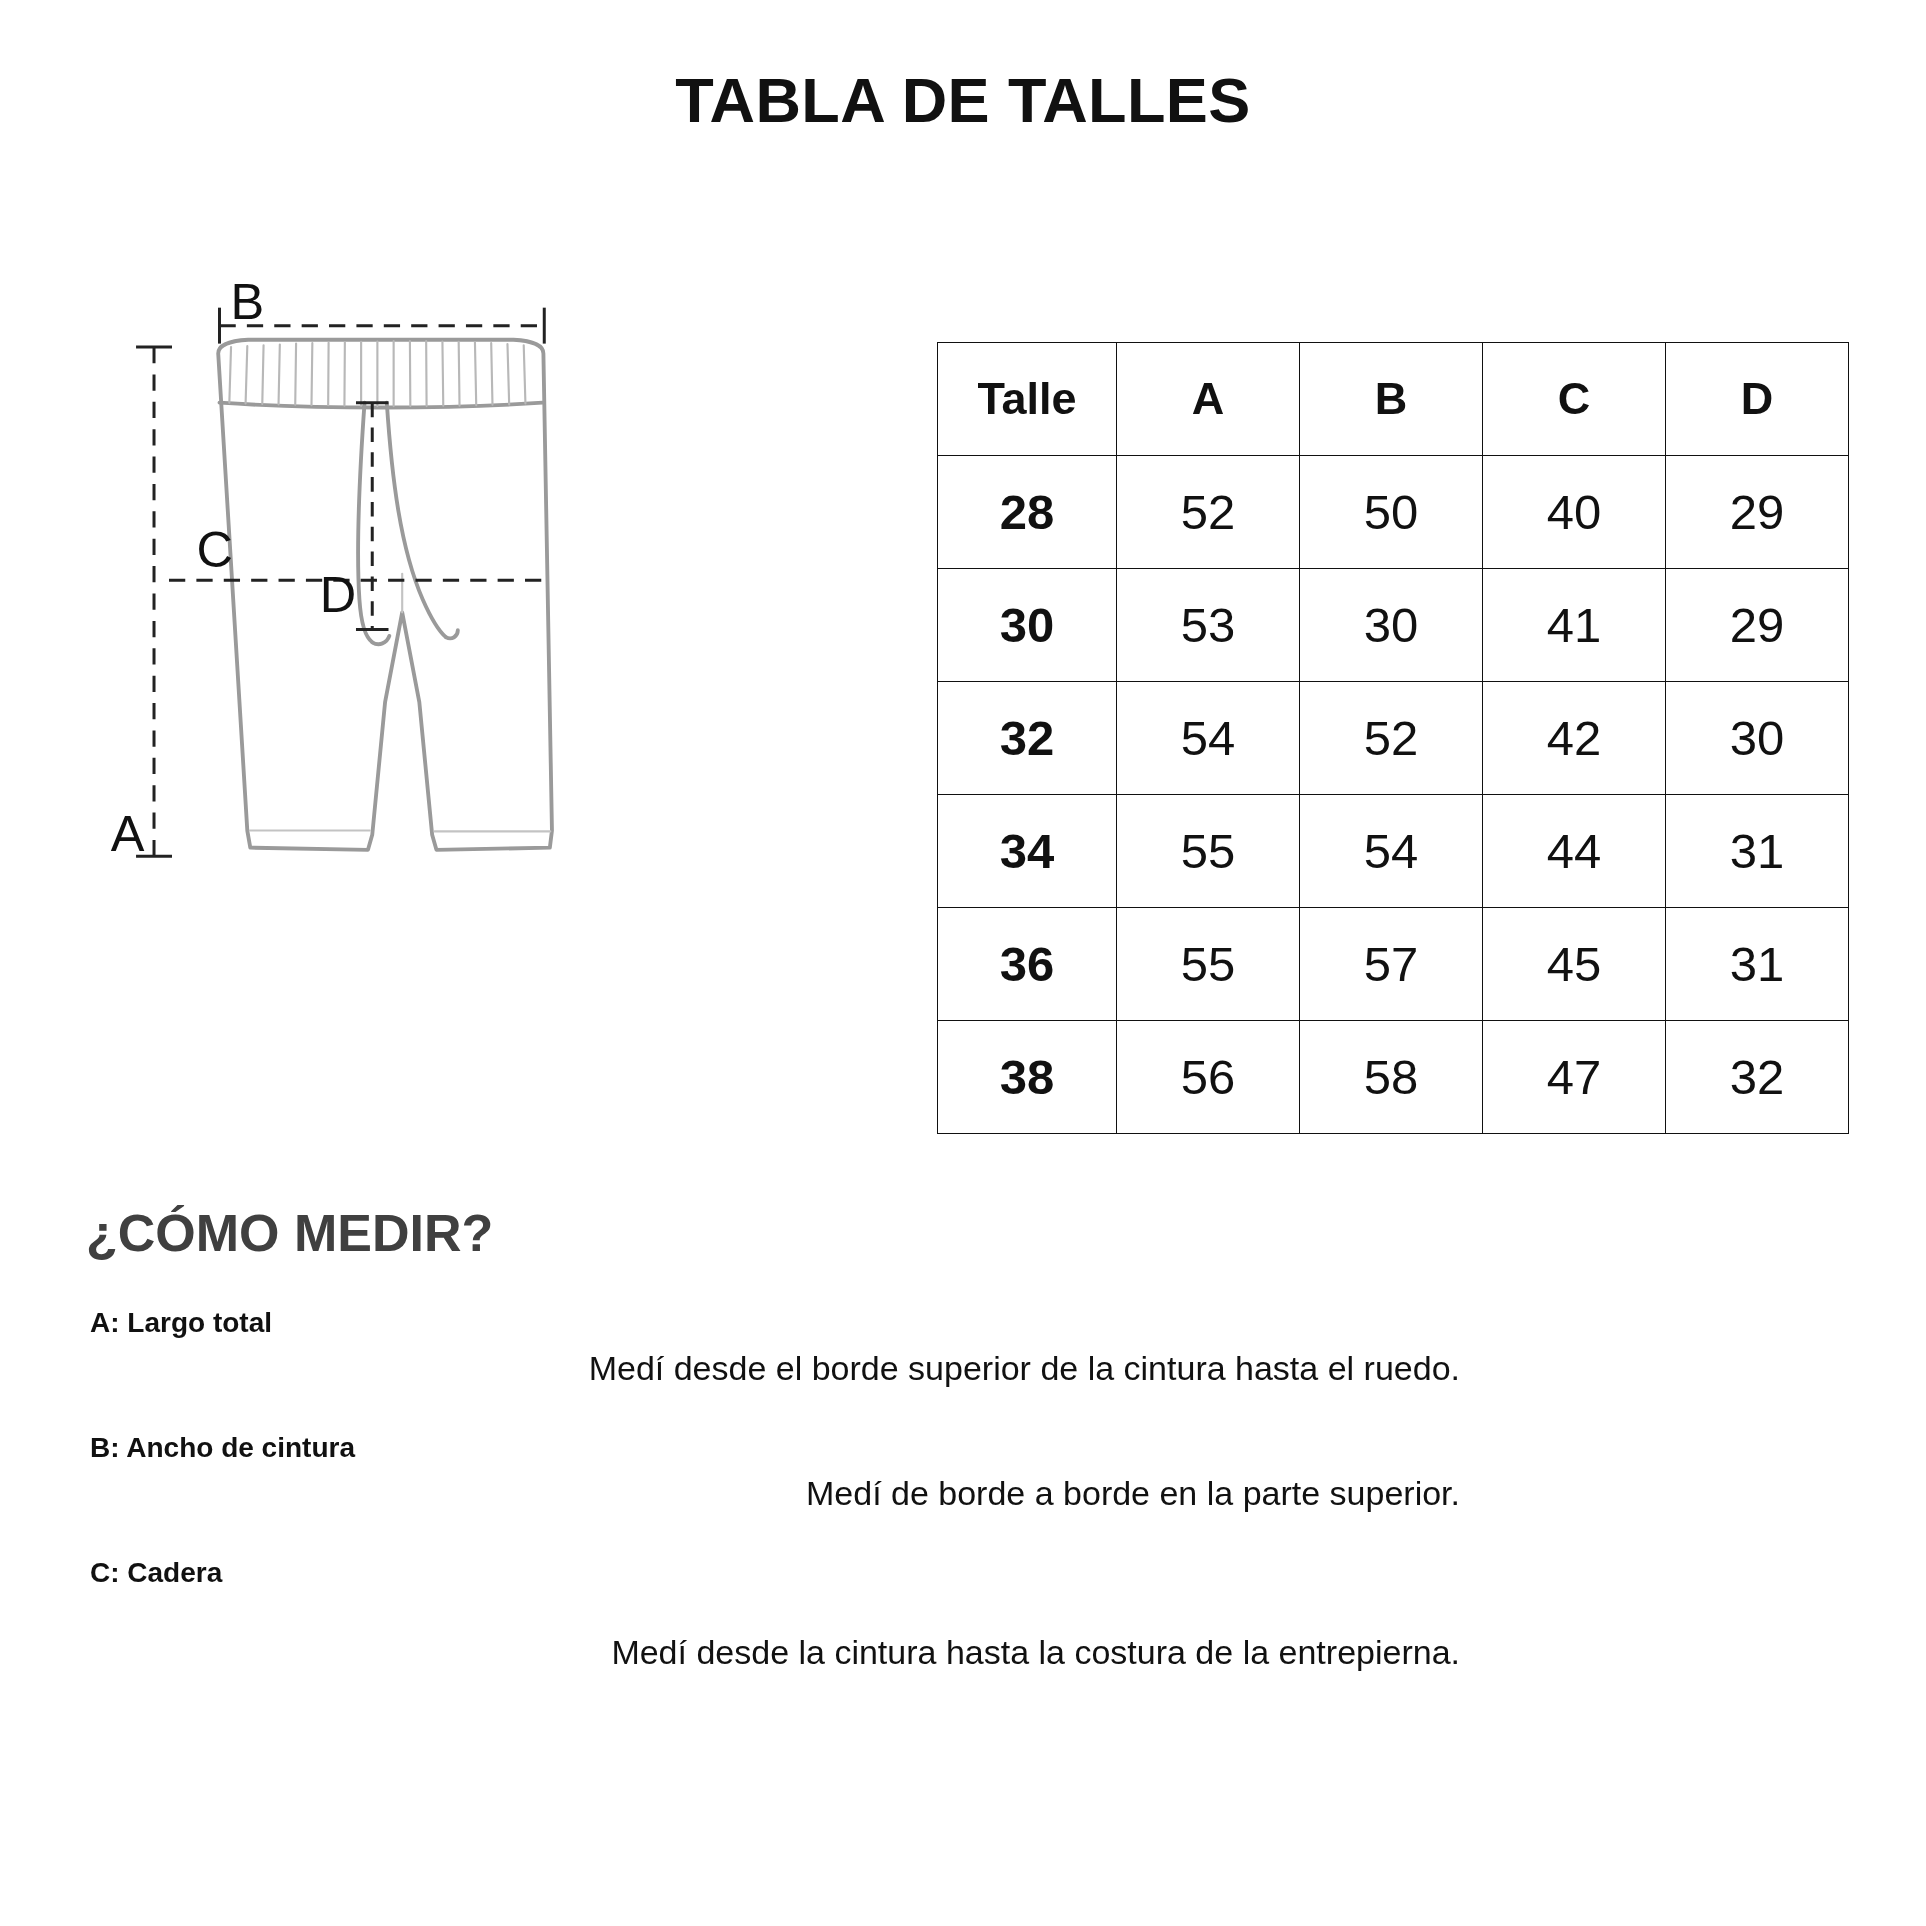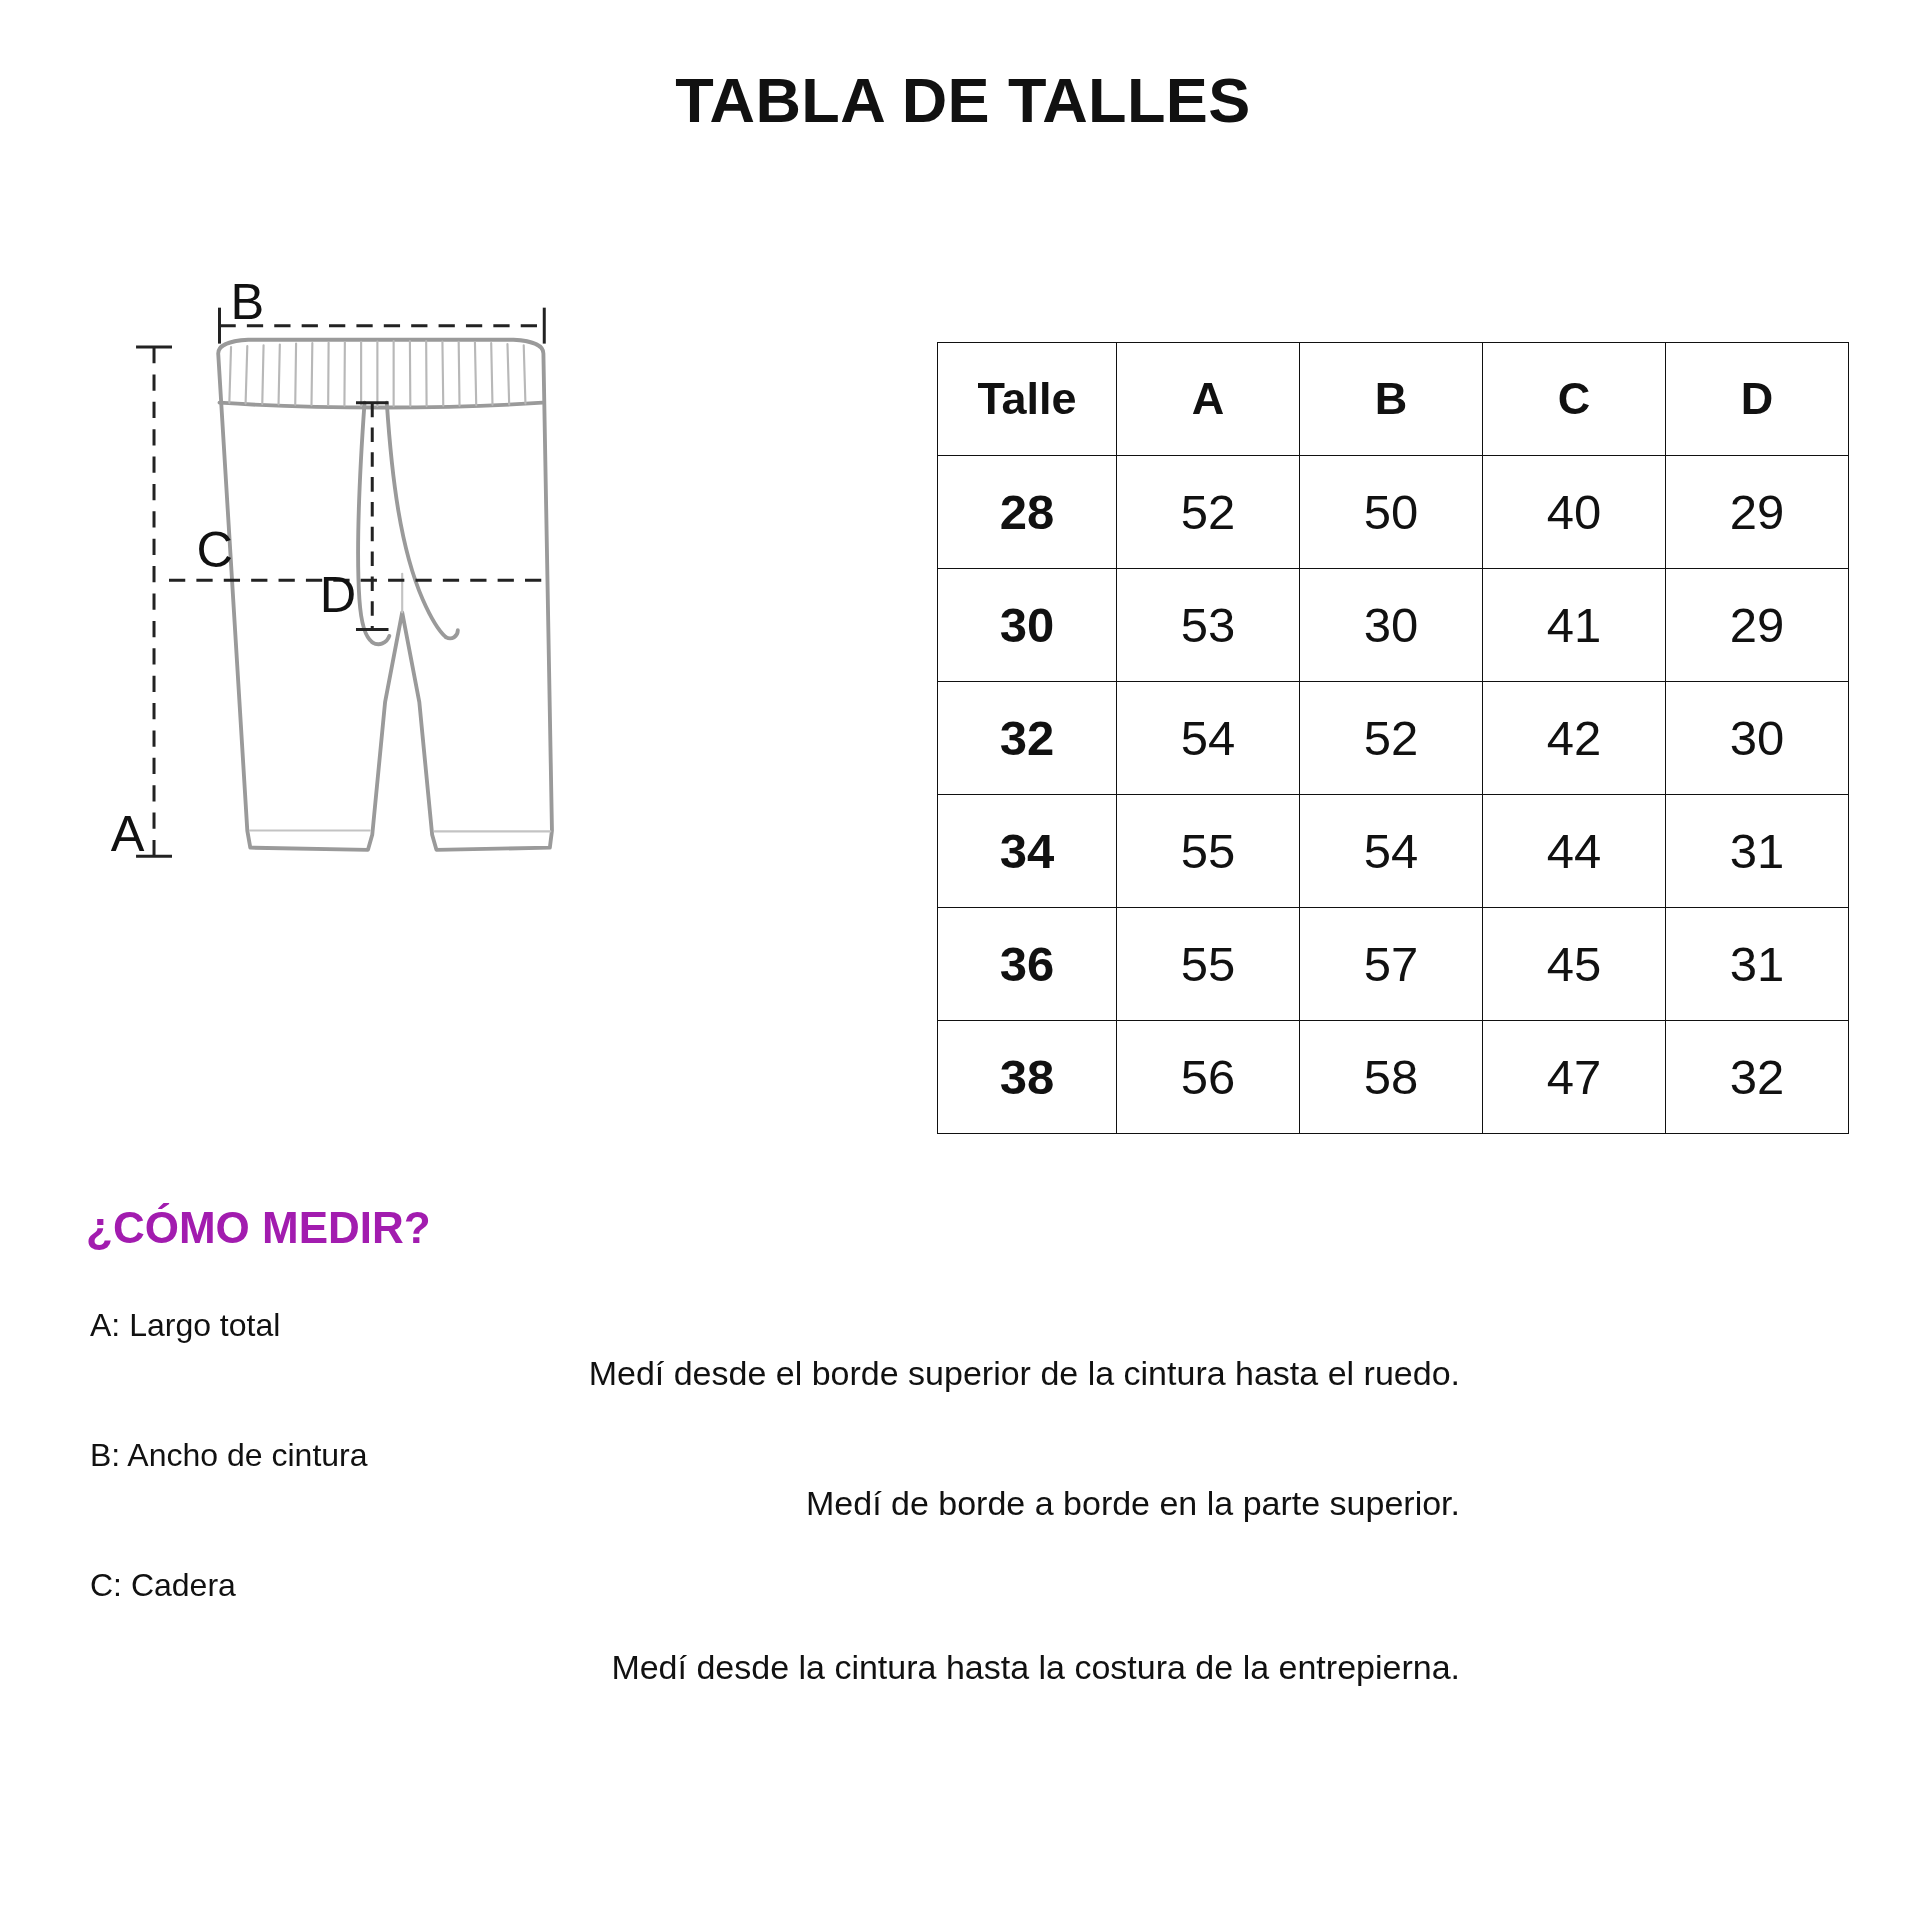--- a/index.html
+++ b/index.html
@@ -71,36 +71,36 @@
     font-weight: bold;
   }
   table.size-table col.c-talle { width: 179px; }
   table.size-table col.c-val { width: 183px; }
 
   
   .how-title {
     position: absolute;
     left: 86px;
     top: 1203px;
-    font-size: 44px;
-    font-weight: bold;
-    color: #a21caf;
+    font-size: 52px;
+    font-weight: bold;
+    color: #404040;
   }
   .measure-list {
     position: absolute;
     left: 90px;
     top: 1305px;
     width: 1370px;
   }
   .measure-item {
     margin-bottom: 40px;
   }
   .measure-item .m-label {
-    font-size: 32px;
-    font-weight: normal;
+    font-size: 28px;
+    font-weight: bold;
     color: #111111;
     line-height: 1.25;
   }
   .measure-item .m-desc {
     font-size: 34px;
     font-weight: normal;
     color: #111111;
     line-height: 1.3;
     margin-top: 6px;
     text-align: right;

